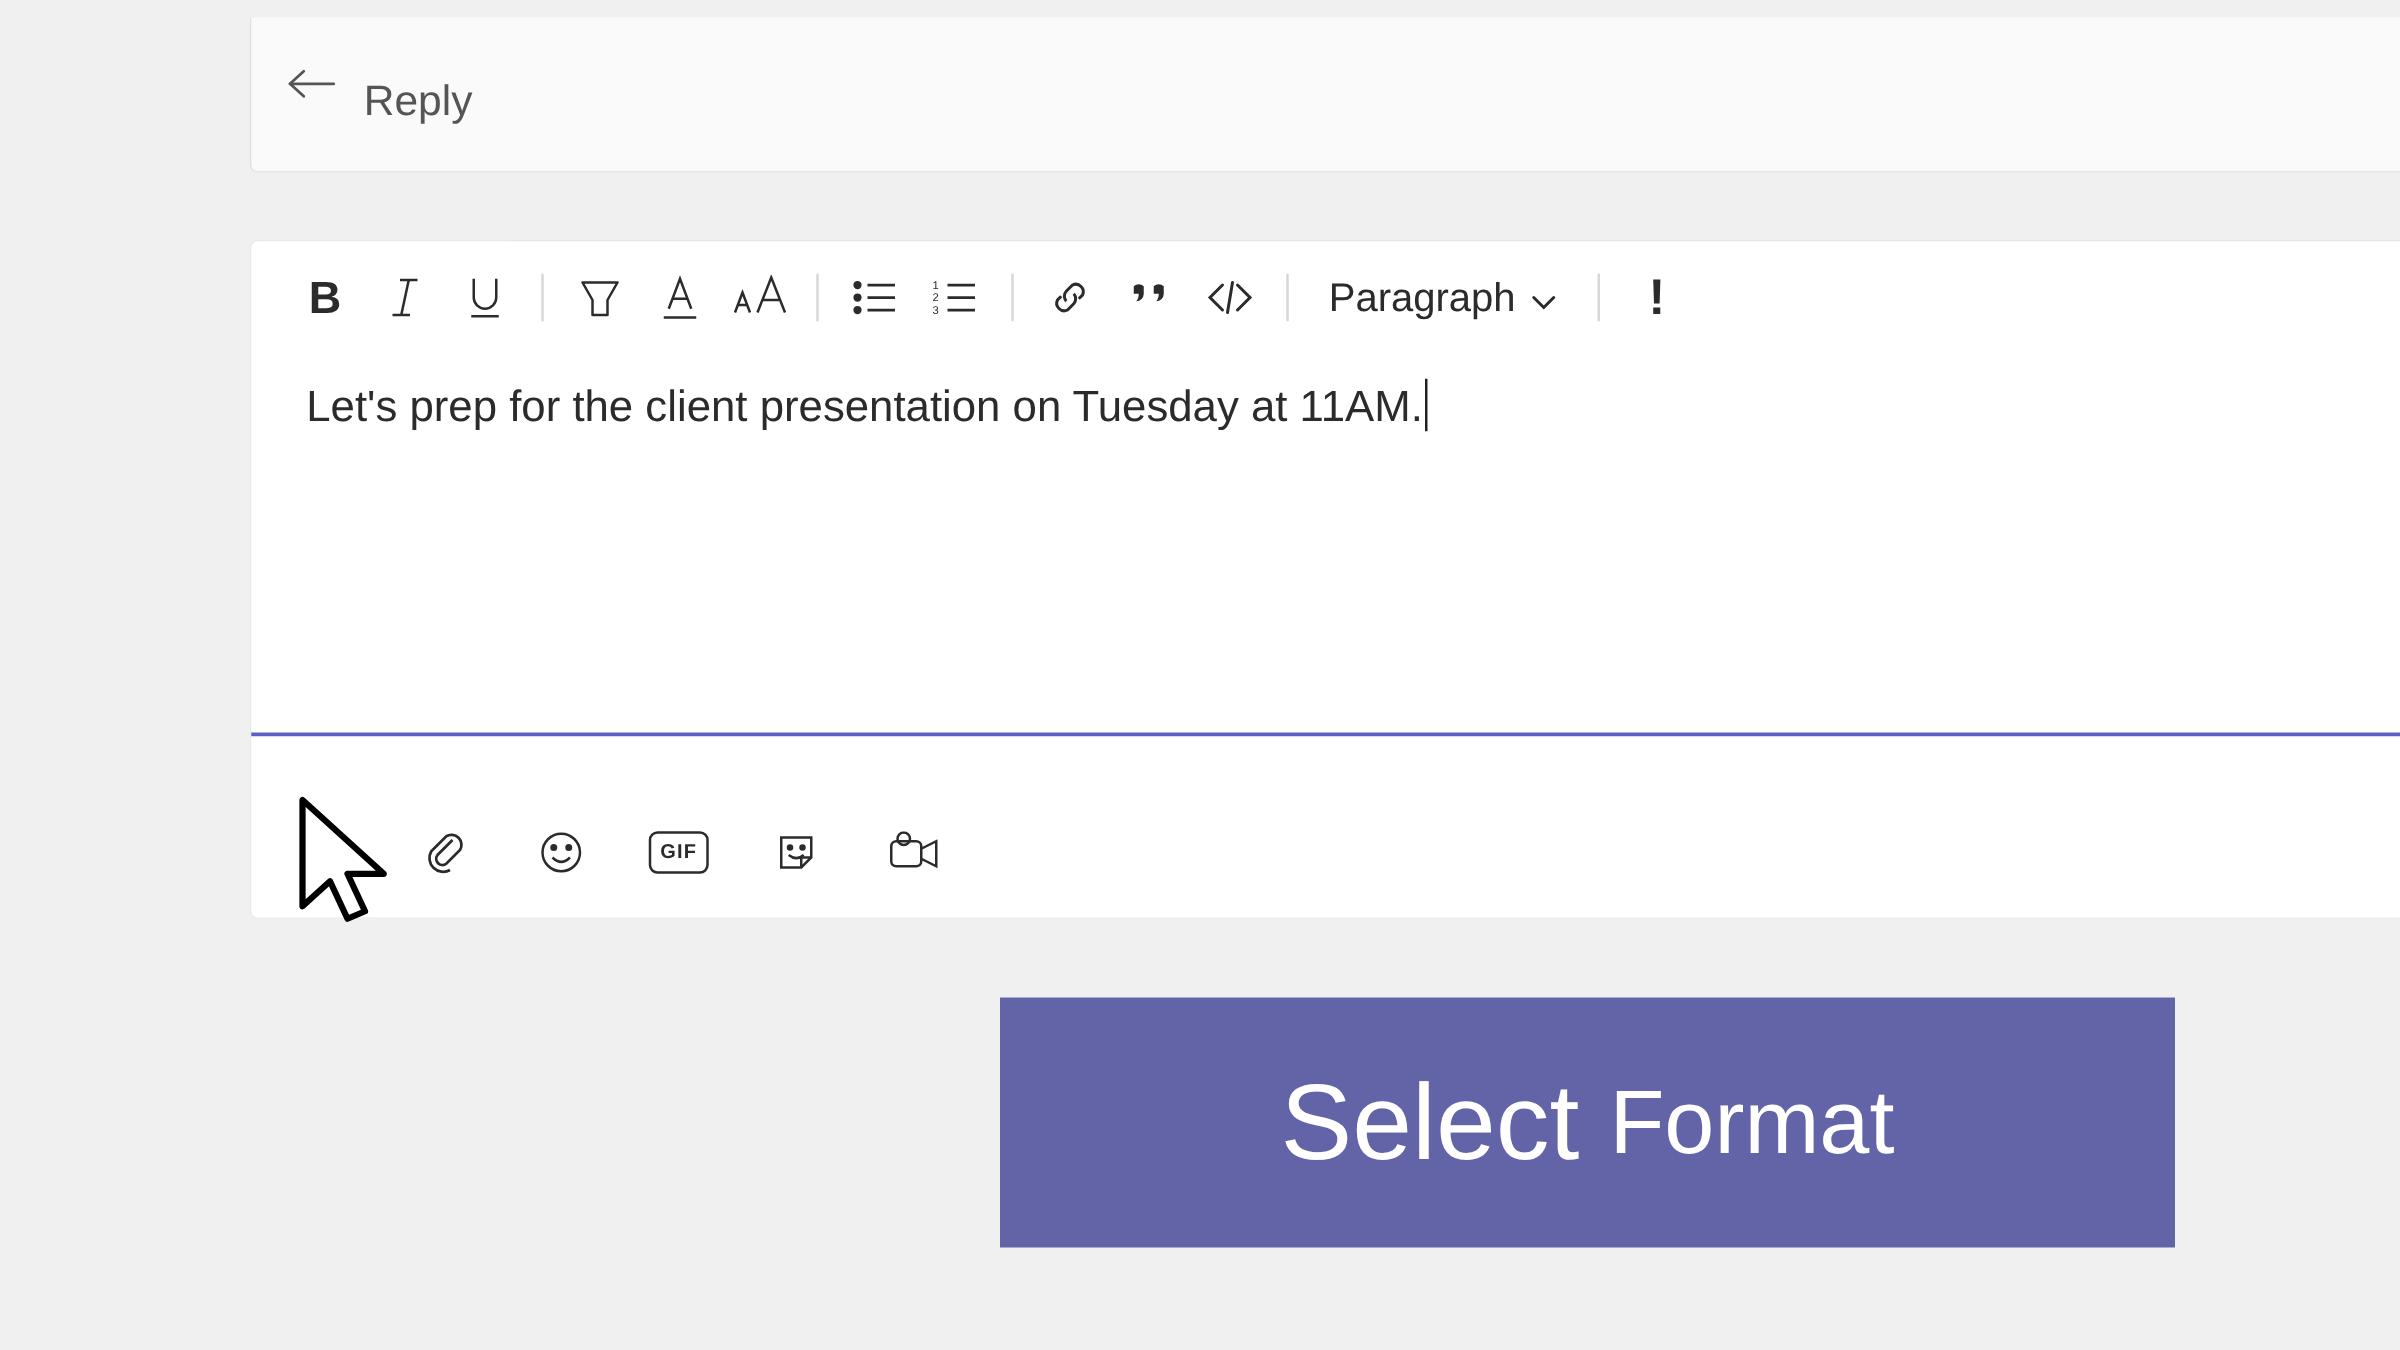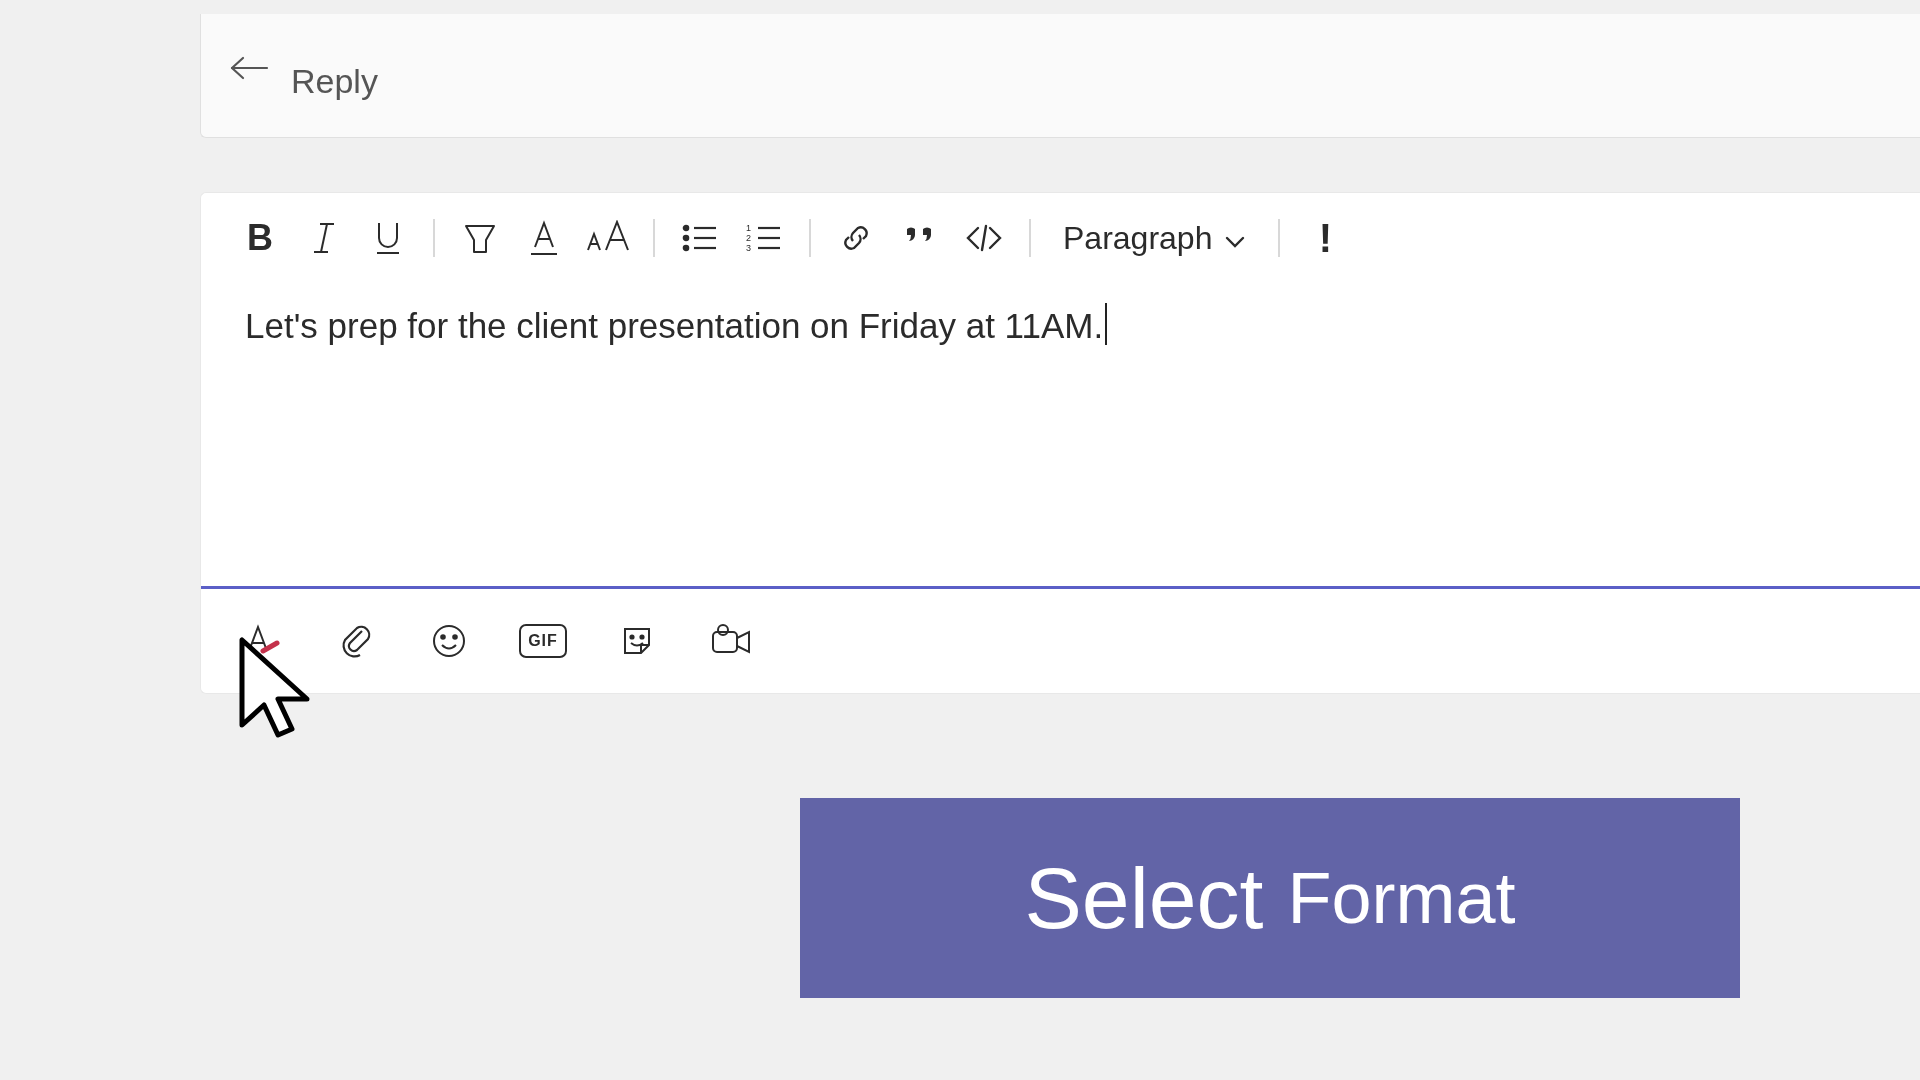--- a/index.html
+++ b/index.html
@@ -103,20 +103,21 @@
     .bottom-divider {
       height: 3px;
       background: #5b5fc7;
       margin-top: 230px;
     }
     .bottom-bar {
       display: flex;
       align-items: center;
       padding: 28px 24px 28px 36px;
       gap: 46px;
+      margin-top: 41px;
     }
     .bbtn {
       width: 48px;
       height: 48px;
       display: flex;
       align-items: center;
       justify-content: center;
       color: #2b2b2b;
       cursor: pointer;
     }
@@ -269,21 +270,21 @@
 
     <div class="divider"></div>
 
     <div class="tbtn" style="font-weight:800;font-size:40px;">!</div>
 
   </div>
 
 
   <div style="padding:0 44px;">
     <span class="body-text" style="padding:30px 0 10px 0;">
-      <span>Let's prep for the client presentation on Friday at 11AM.</span><span class="text-cursor"></span>
+      <span>Let's prep for the client presentation on Tuesday at 11AM.</span><span class="text-cursor"></span>
     </span>
   </div>
 
   <div class="bottom-divider"></div>
 
   <div class="bottom-bar">
 
     <div class="bbtn">
       <svg width="40" height="40" viewBox="0 0 40 40" stroke-width="2" fill="none">
         <path d="M8 30 L17 6 L26 30" stroke="#2b2b2b"></path>

